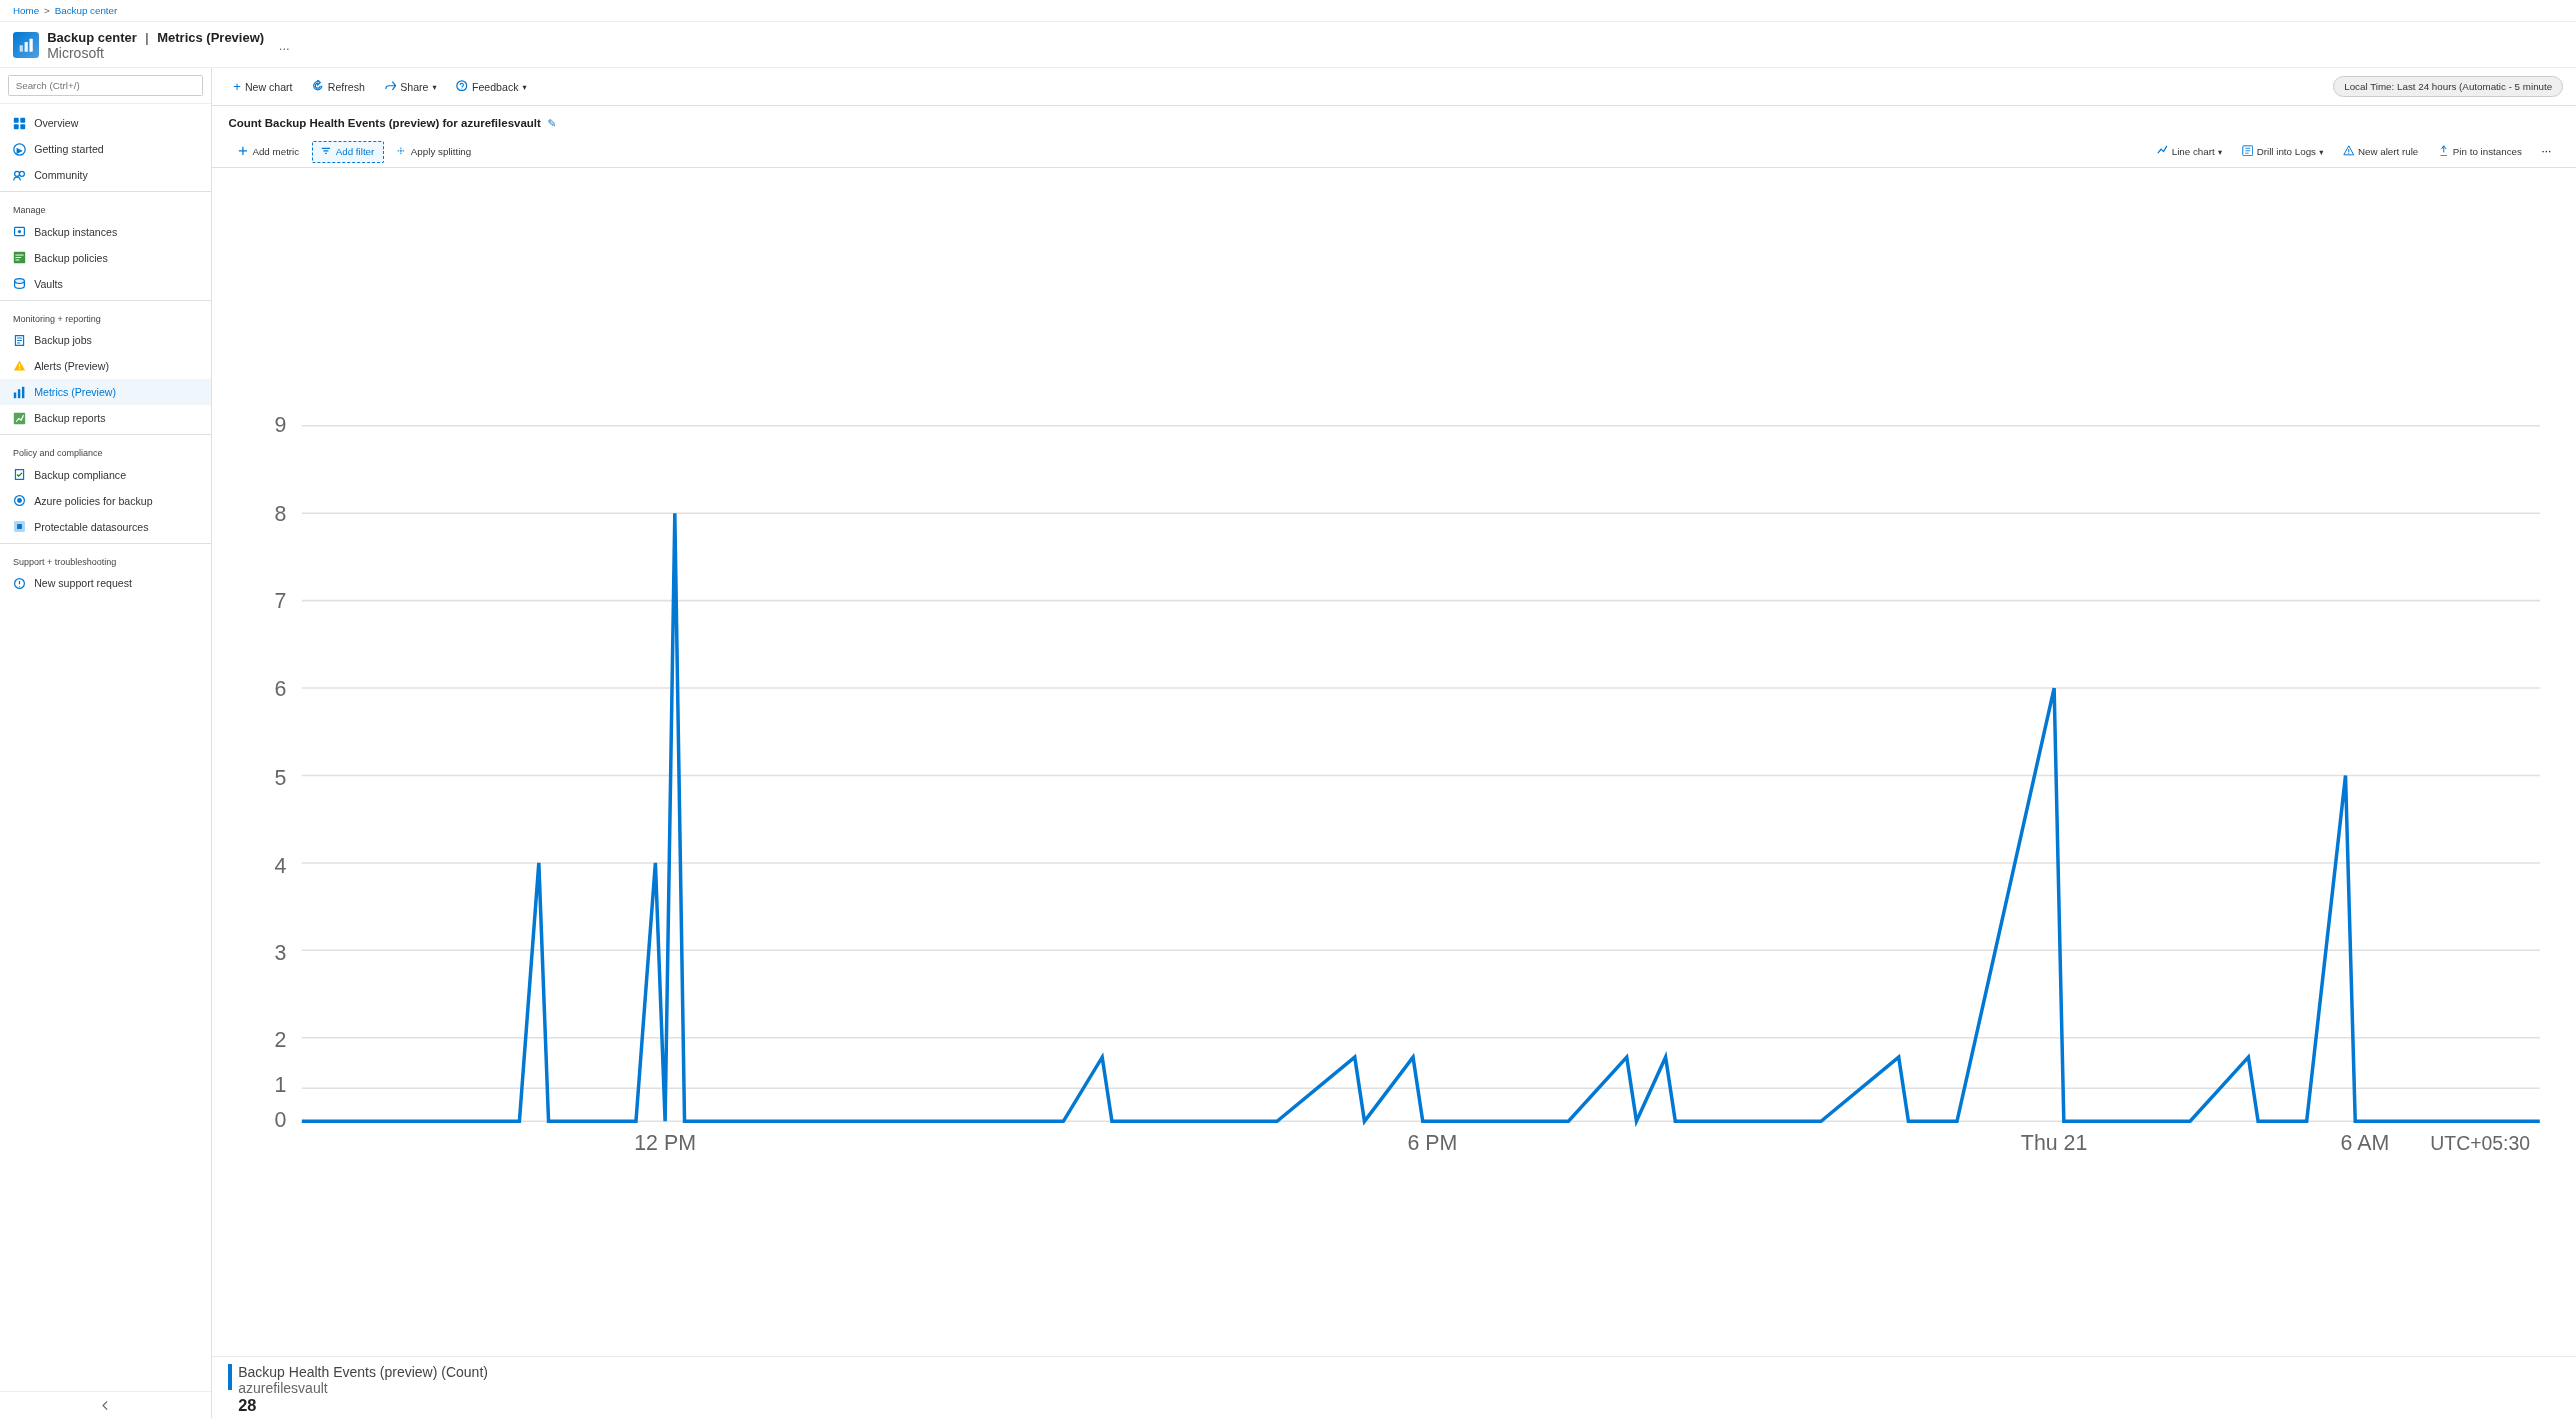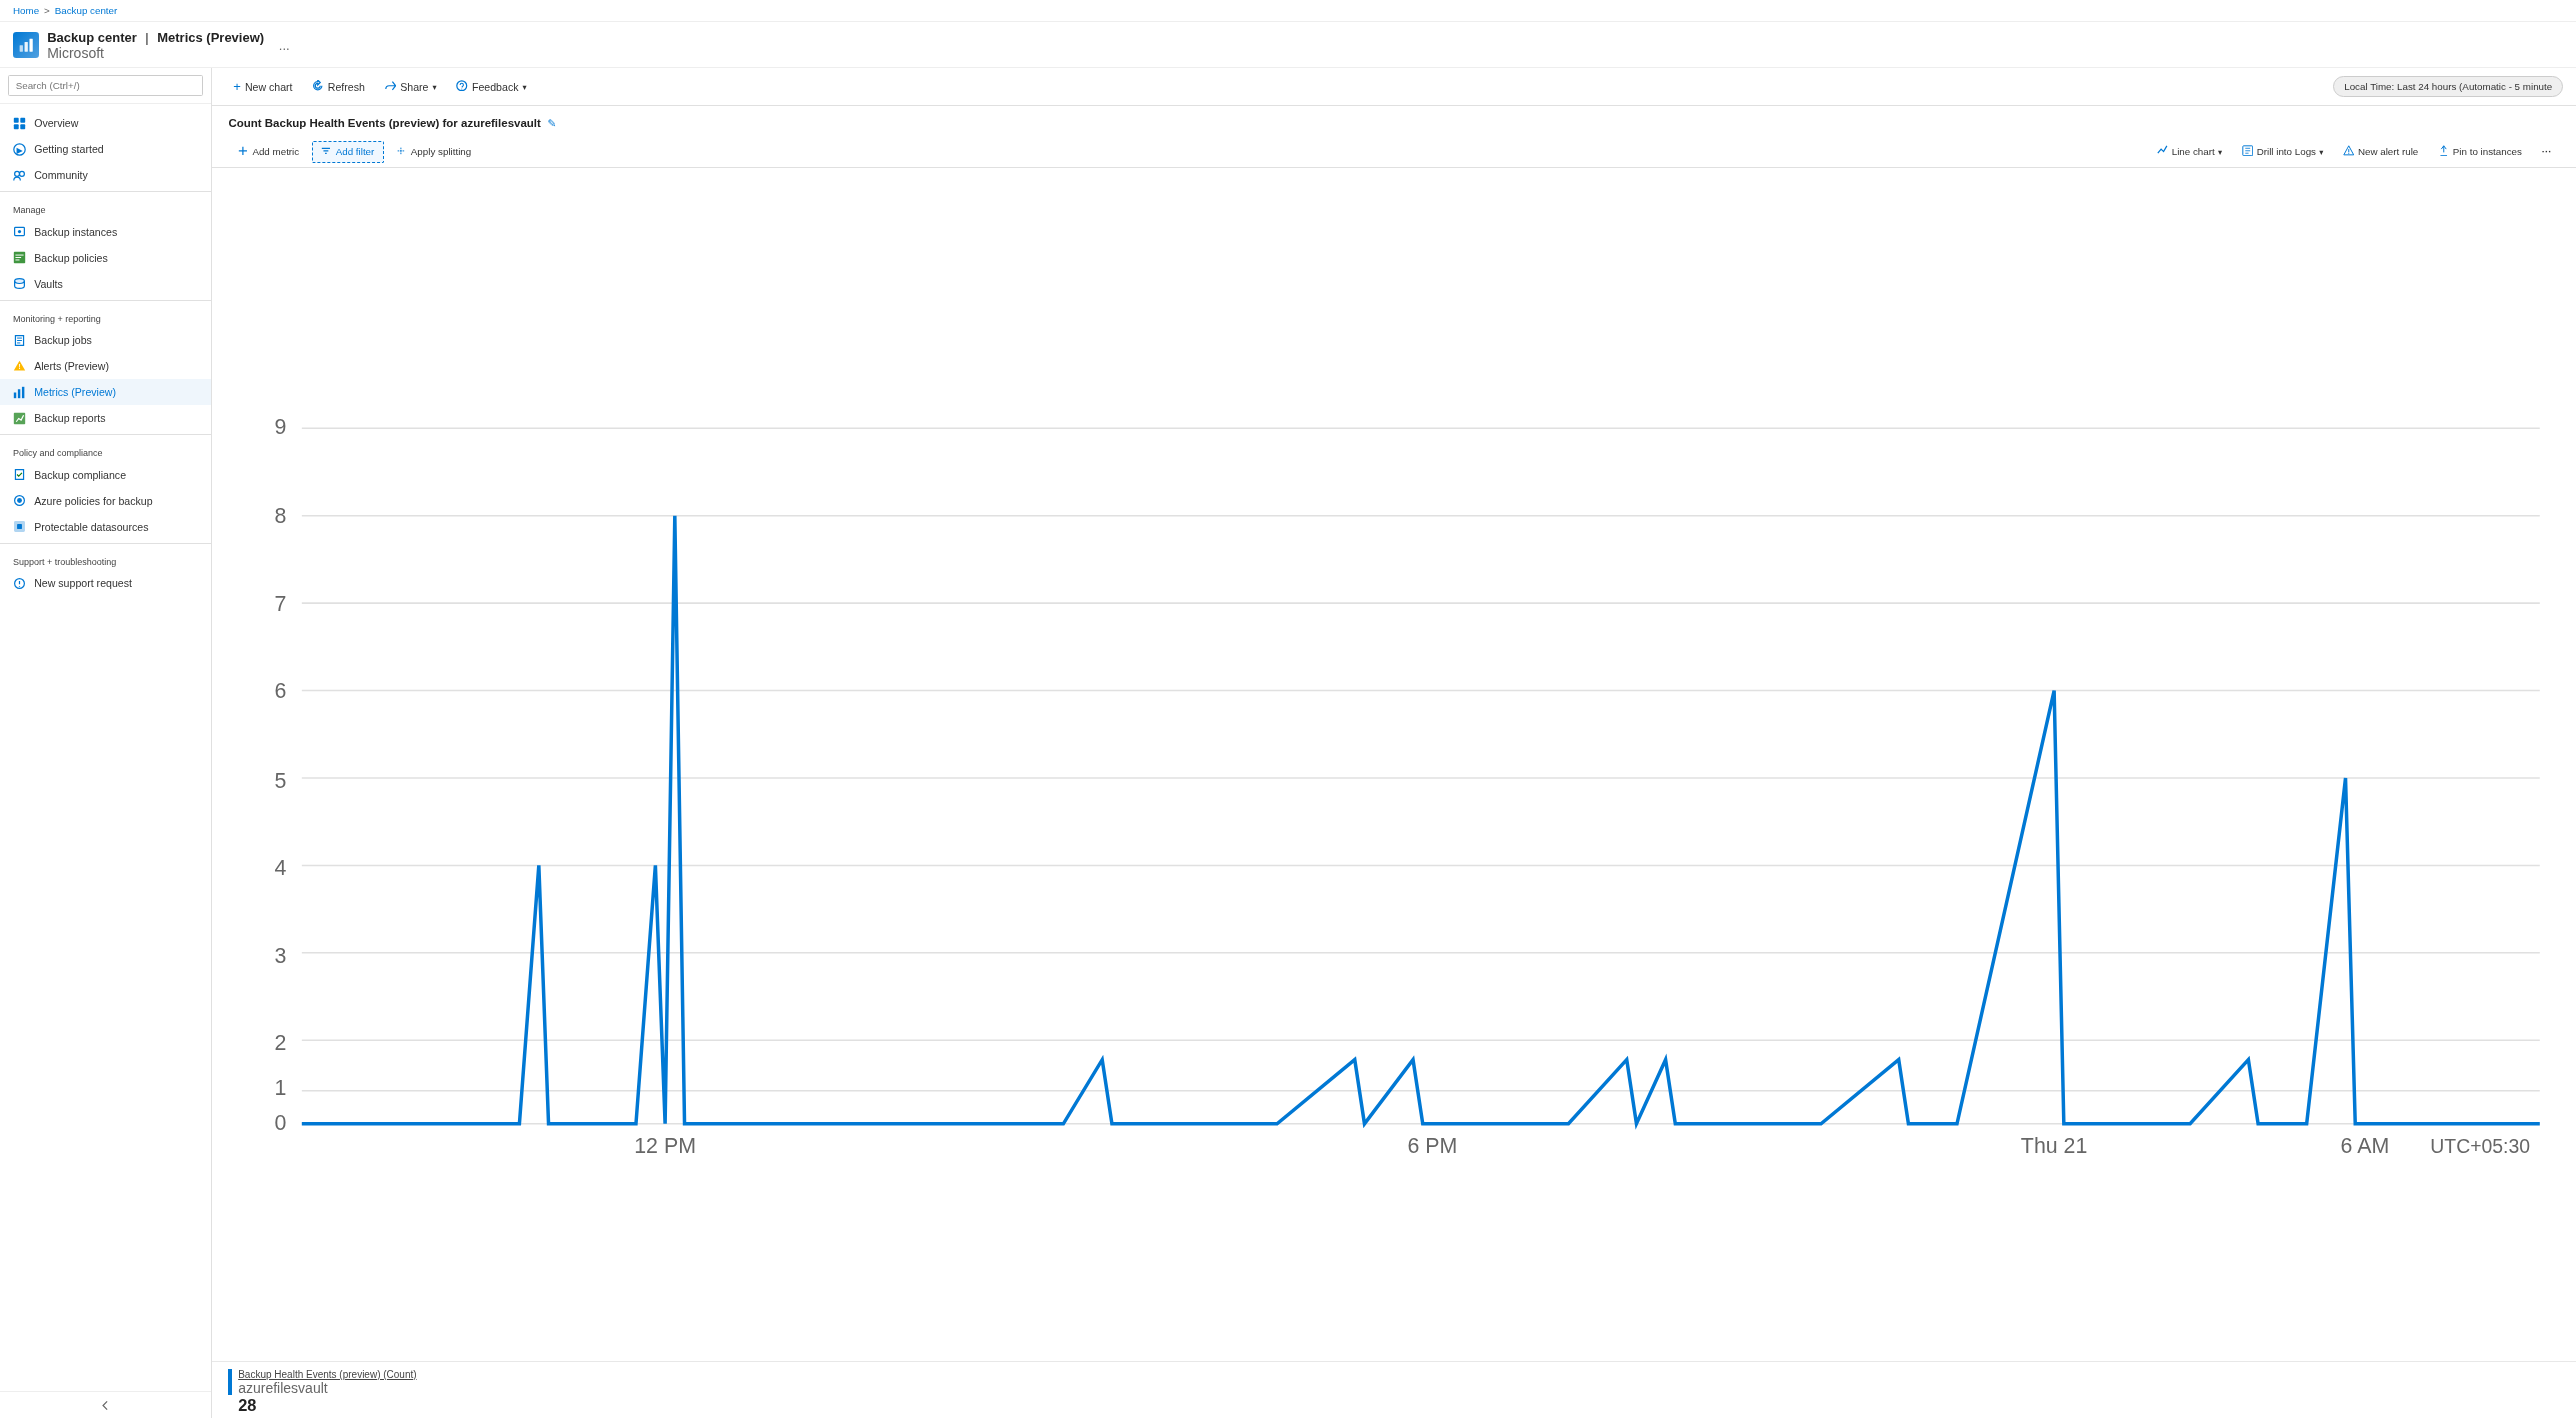--- a/index.html
+++ b/index.html
@@ -63,21 +63,21 @@
     .filter-tag .remove { cursor: pointer; color: #666; font-size: 11.5px; margin-left: 3.3px; }
 
     
     .chart-canvas-area { flex: 1; padding: 0 16.4px; position: relative; overflow: hidden; }
     .chart-svg-container { width: 100%; height: 100%; }
 
     
     .chart-legend { padding: 6.5px 16.4px 3.3px; display: flex; align-items: flex-start; gap: 6.5px; border-top: 0.8px solid #e8e8e8; }
     .legend-color { width: 3.3px; height: 26px; background: #0078d4; flex-shrink: 0; }
     .legend-text { display: flex; flex-direction: column; }
-    .legend-label { font-size: 10px; color: #444; text-decoration: underline; }
+    .legend-label { font-size: 14px; color: #444; }
     .legend-vault { font-size: 14px; color: #666; }
     .legend-value { font-size: 16.4px; font-weight: 600; color: #222; }
   </style>
 </head>
 <body>
 
 <div class="breadcrumb">
   <span>Home</span>
   <span class="sep">&gt;</span>
   <span>Backup center</span>

